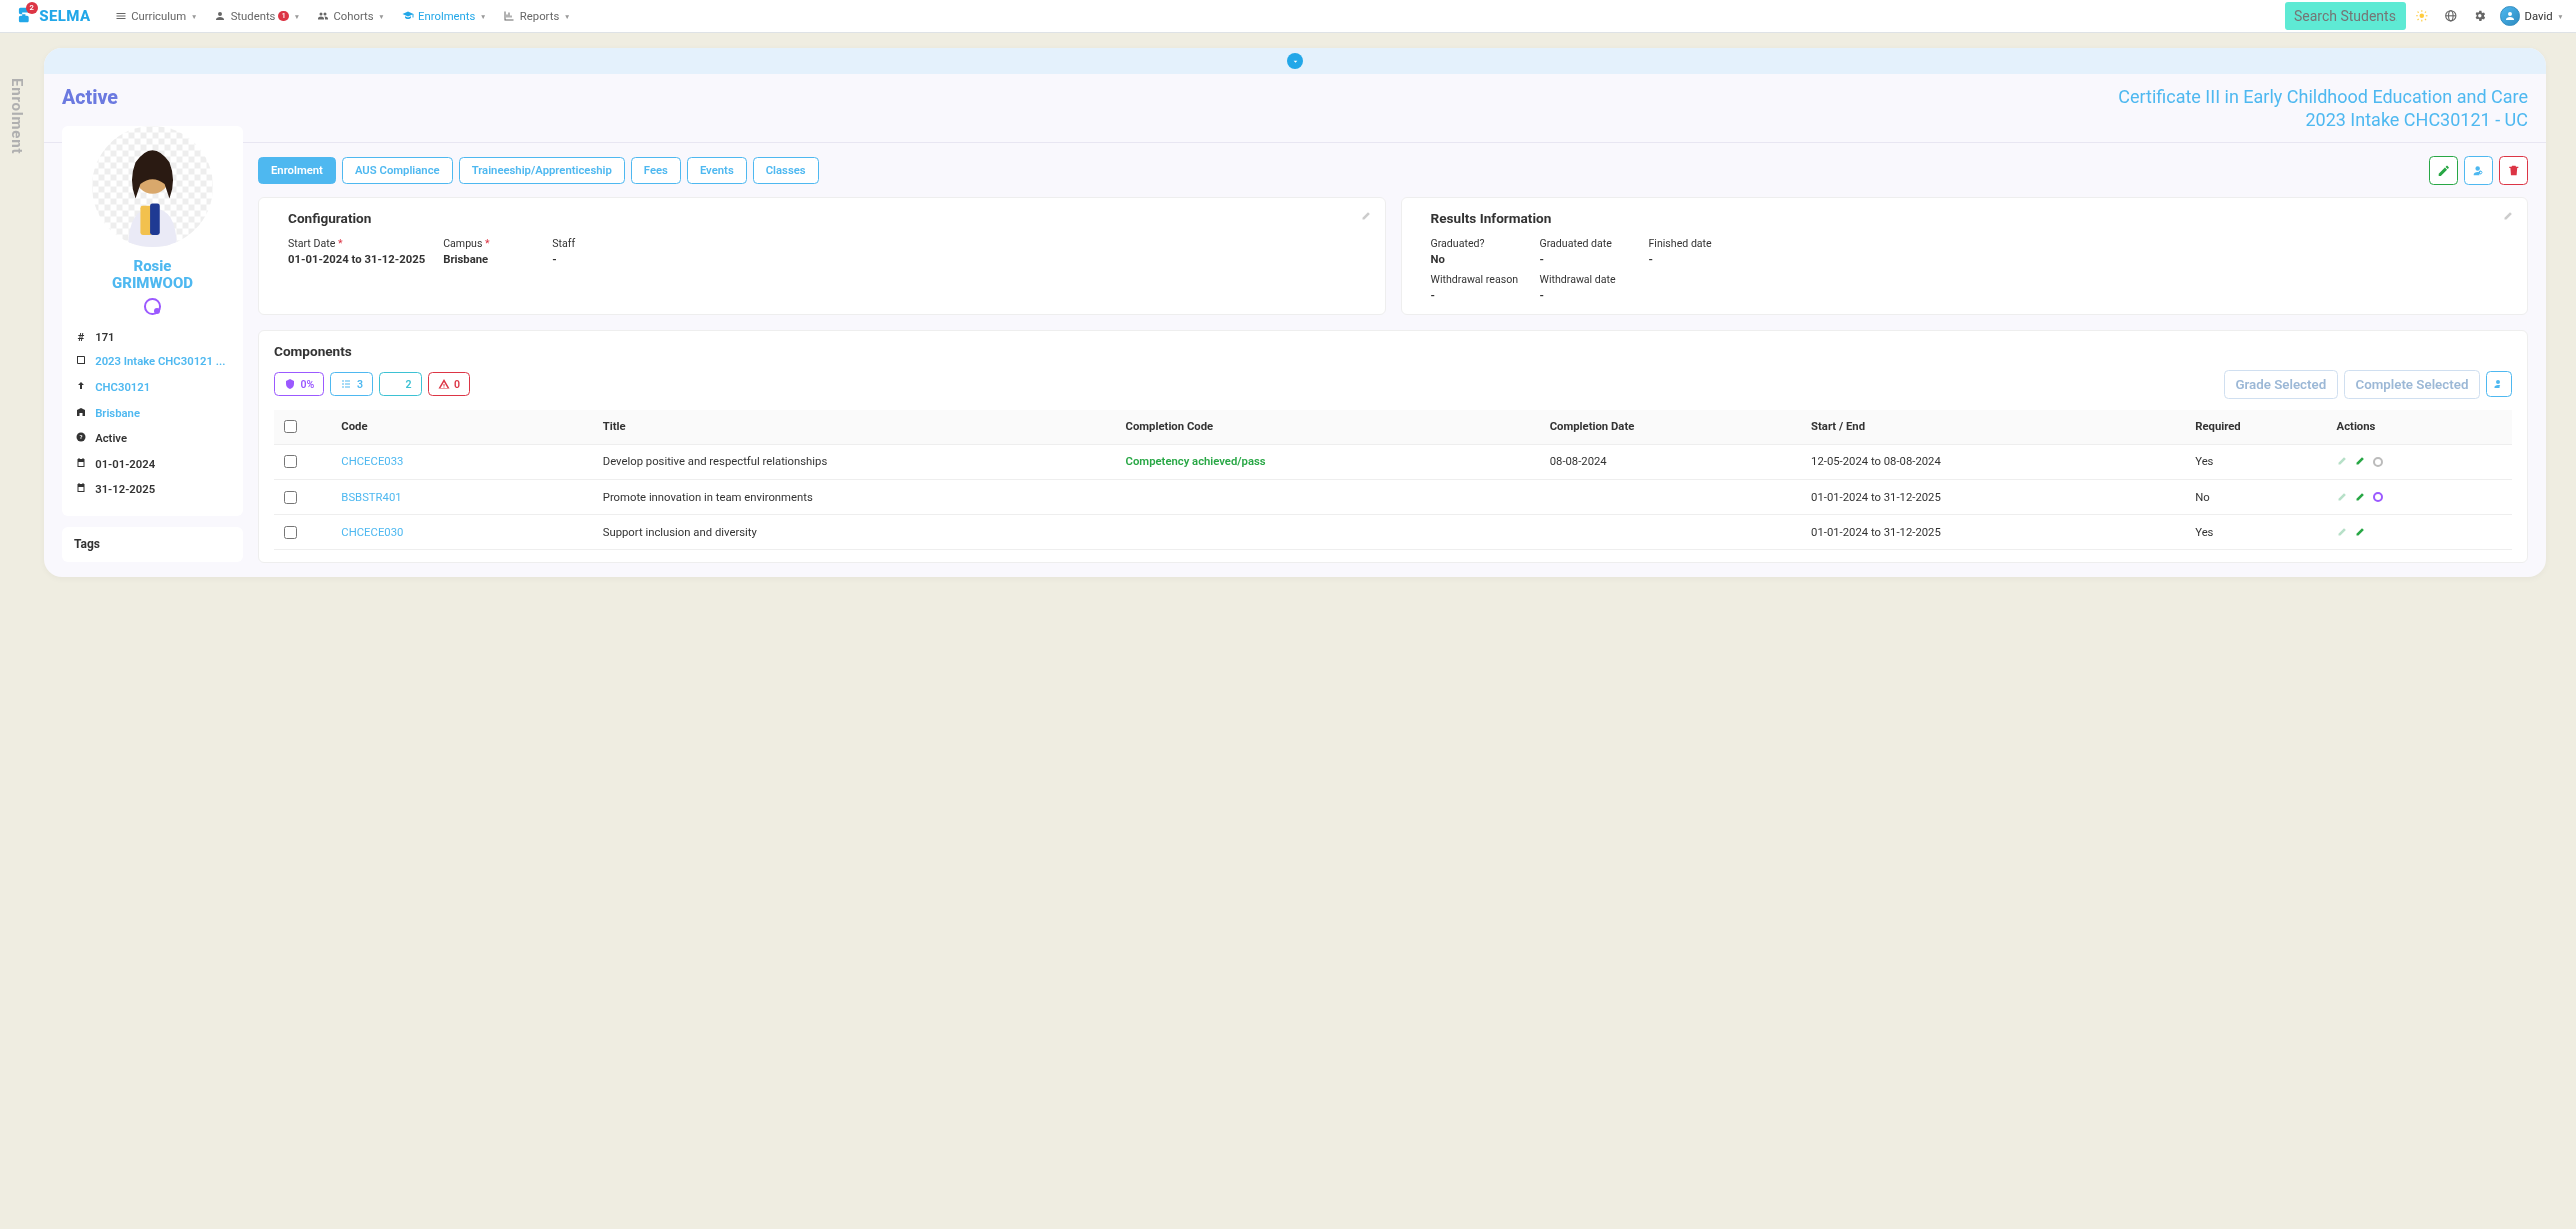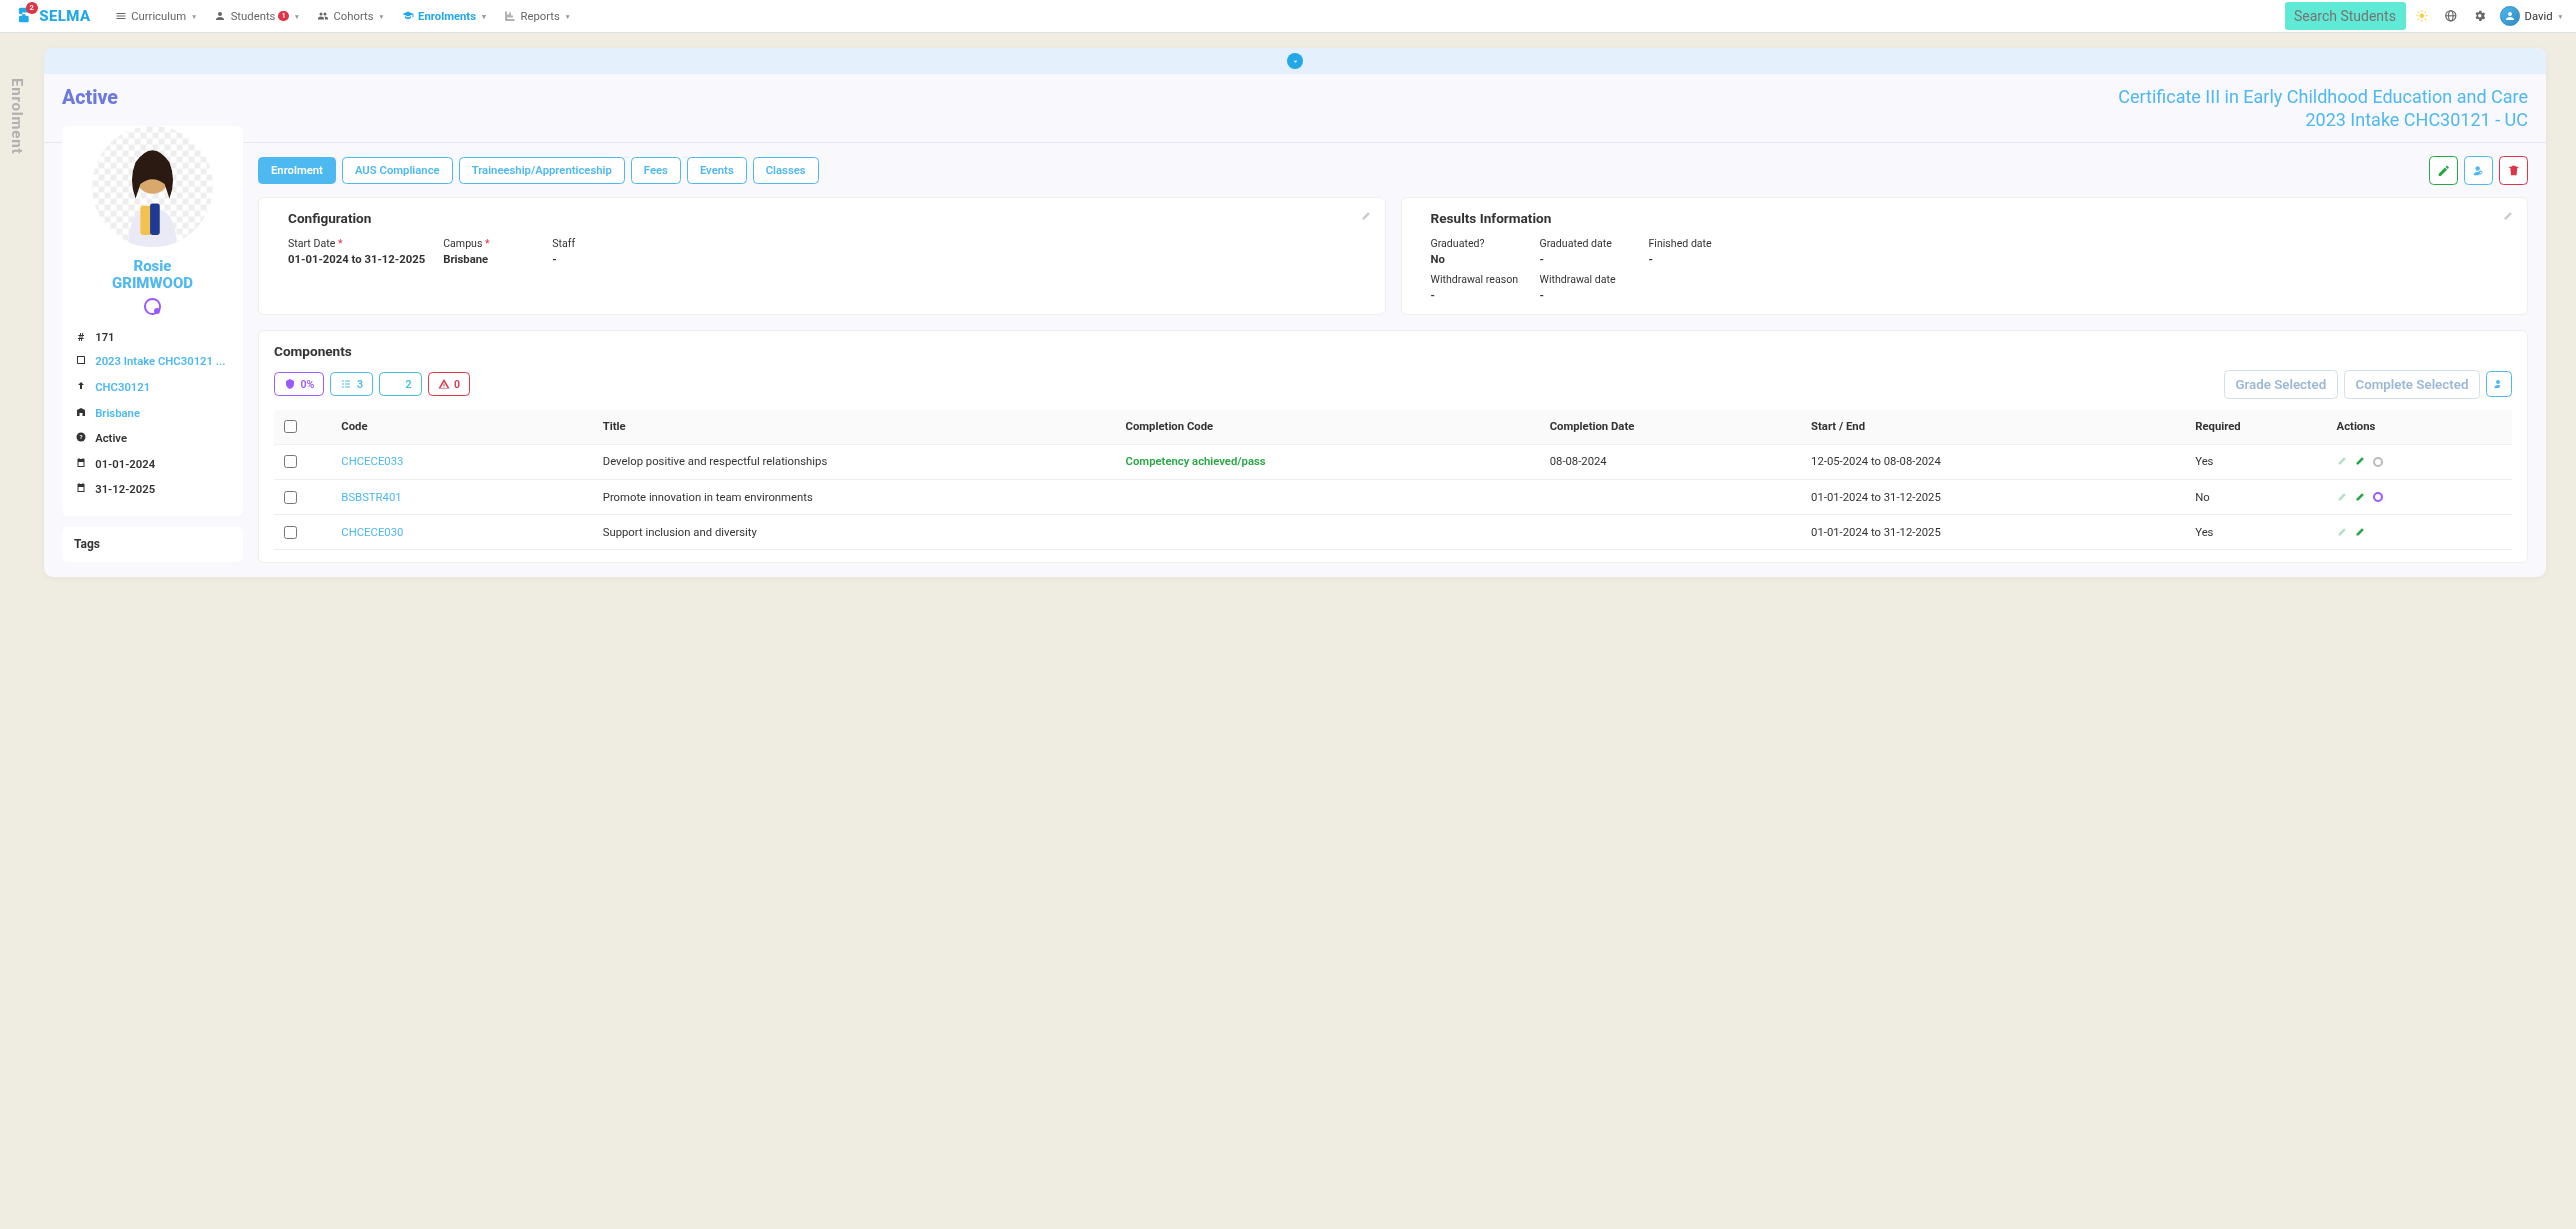--- a/index.html
+++ b/index.html
@@ -33,21 +33,21 @@
   .logo-badge{
     position:absolute;top:-4.5px;right:-4.5px;background:var(--danger);color:#fff;
     font-size:7.6px;width:12px;height:12px;border-radius:50%;display:flex;
     align-items:center;justify-content:center;font-weight:600;
   }
   .brand{font-weight:800;font-size:15px;color:var(--accent);letter-spacing:0.4px;}
   .nav-item{
     display:flex;align-items:center;gap:4.5px;padding:4.5px 7.6px;cursor:pointer;
     color:var(--muted);border-radius:3px;position:relative;
   }
-  .nav-item.active{color:var(--accent);font-weight:bold;}
+  .nav-item.active{color:var(--accent);}
   .nav-item .ico{width:12px;height:12px;display:inline-flex;align-items:center;justify-content:center;}
   .nav-item .ico svg{width:12px;height:12px;}
   .nav-badge{
     background:var(--danger);color:#fff;font-size:6.8px;width:10.6px;height:10.6px;border-radius:50%;
     display:flex;align-items:center;justify-content:center;font-weight:600;margin-left:-1.5px;
   }
   .chev{font-size:7.6px;color:#999;margin-left:1.5px;}
   .spacer{flex:1;}
   .search{
     width:121px;border:none;background:#5eead4;padding:6px 9px;border-radius:3px;
@@ -64,21 +64,21 @@
   }
   .user{display:flex;align-items:center;gap:4.5px;cursor:pointer;margin-left:4.5px;}
 
   
   .page{display:flex;padding:15px 30px 15px 44px;position:relative;}
   .side-label{
     position:absolute;left:7.6px;top:45px;writing-mode:vertical-rl;text-orientation:mixed;
     font-size:15px;font-weight:700;color:#b0b0b0;letter-spacing:0.8px;
   }
   .main-card{
-    flex:1;background:var(--off);border-radius:9px;overflow:hidden;
+    flex:1;background:var(--off);border-radius:18px;overflow:hidden;
     box-shadow:0 1.5px 6px rgba(0,0,0,0.04);
   }
   .collapser{
     background:var(--blue-pale);height:26px;display:flex;align-items:center;justify-content:center;
   }
   .collapser-btn{
     width:16.6px;height:16.6px;border-radius:50%;background:var(--accent);color:#fff;
     display:flex;align-items:center;justify-content:center;cursor:pointer;font-size:9px;
   }
 

